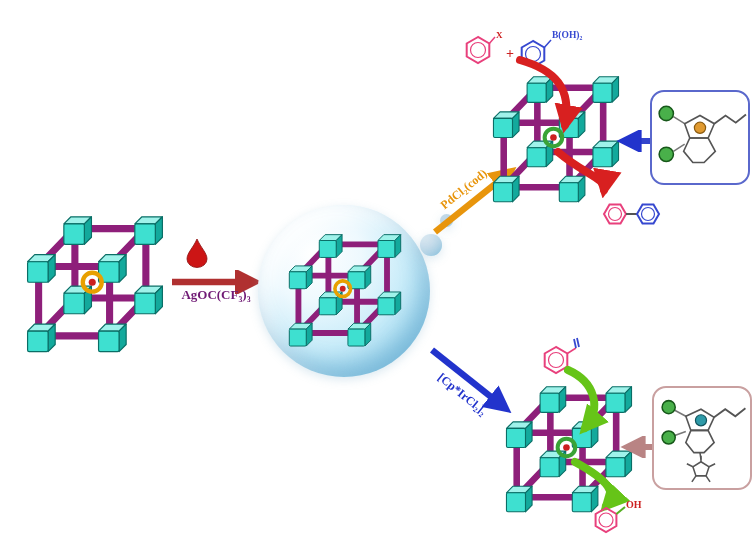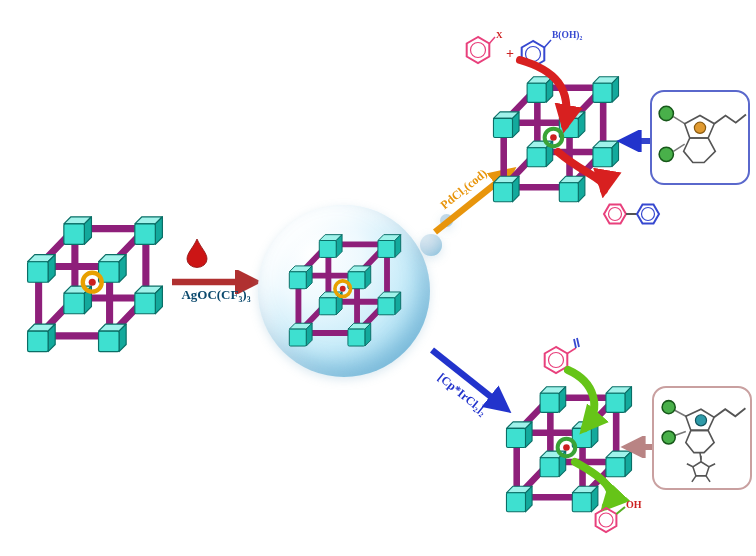--- a/index.html
+++ b/index.html
@@ -3,21 +3,21 @@
 <meta charset="utf-8">
 <style>
   html,body { margin:0; padding:0; background:#ffffff; }
   .canvas {
     position:relative; width:756px; height:556px; background:#ffffff;
     font-family:"Liberation Serif", serif; overflow:hidden;
   }
   .abs { position:absolute; }
   .cube-wrap svg { width:100%; height:100%; display:block; }
   .rxn-label { font-weight:bold; text-align:center; line-height:1.1; }
-  .label-red    { color:#0c4a6e; font-size:13px; }
+  .label-red    { color:#701a75; font-size:13px; }
   .label-orange { color:#e8950c; font-size:12px; }
   .label-blue   { color:#2233cc; font-size:12px; }
   .bubble {
     border-radius:50%;
     background: radial-gradient(circle at 32% 28%, #ffffff 0%, #eef9fe 28%, #c9ecf9 55%, #9ed9f0 78%, #7ec3e4 100%);
     box-shadow: inset -8px -12px 20px rgba(70,140,185,0.38),
                 inset 10px 12px 18px rgba(255,255,255,0.85),
                 0 3px 10px rgba(120,170,200,0.25);
   }
   .cat-box {

